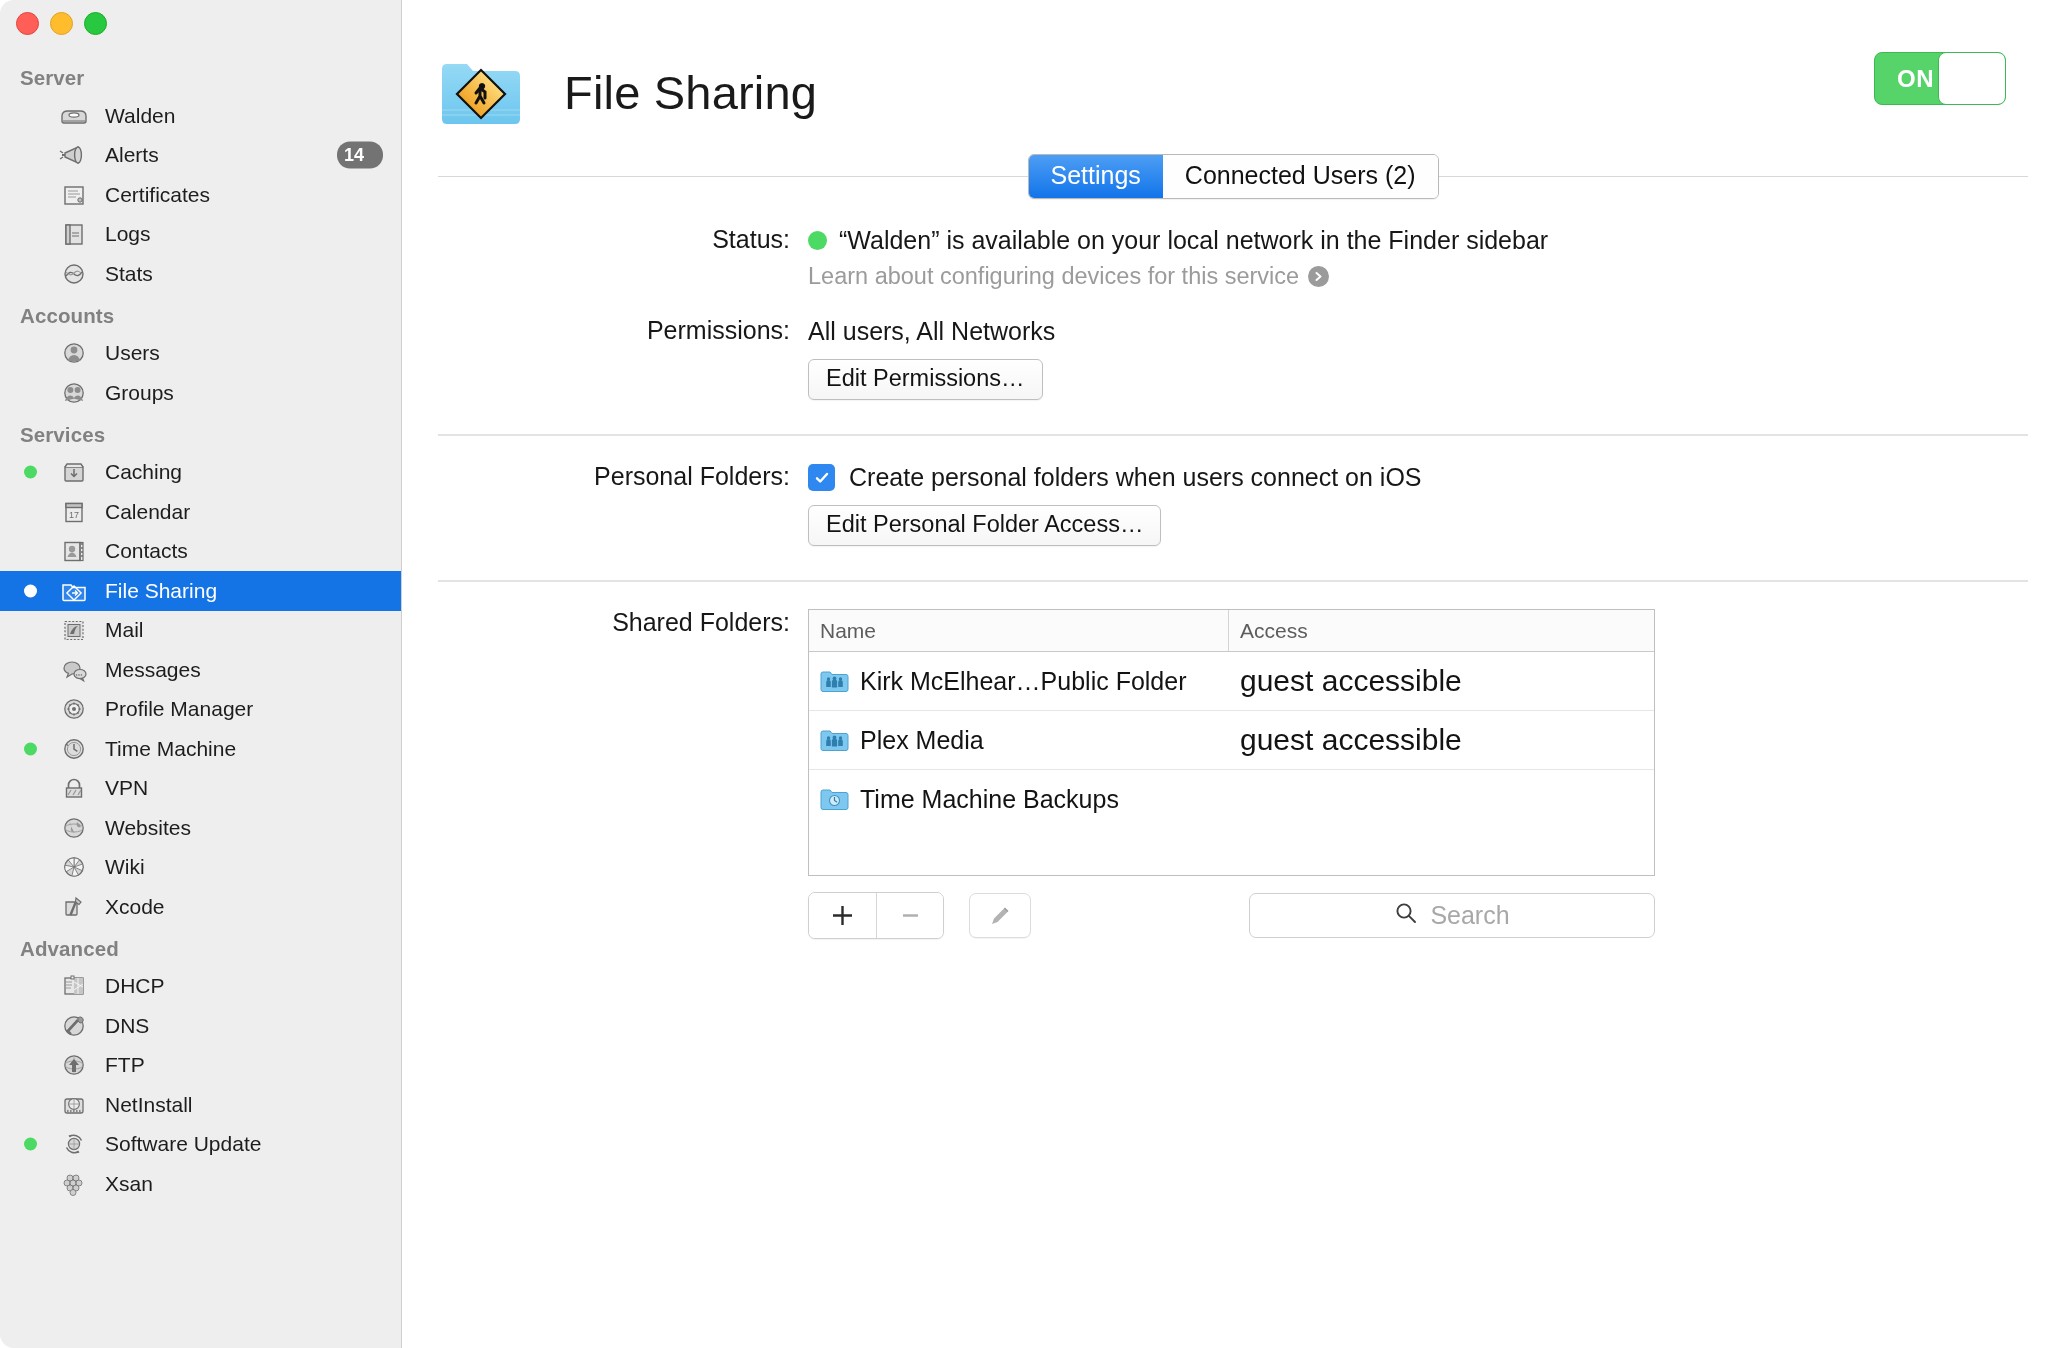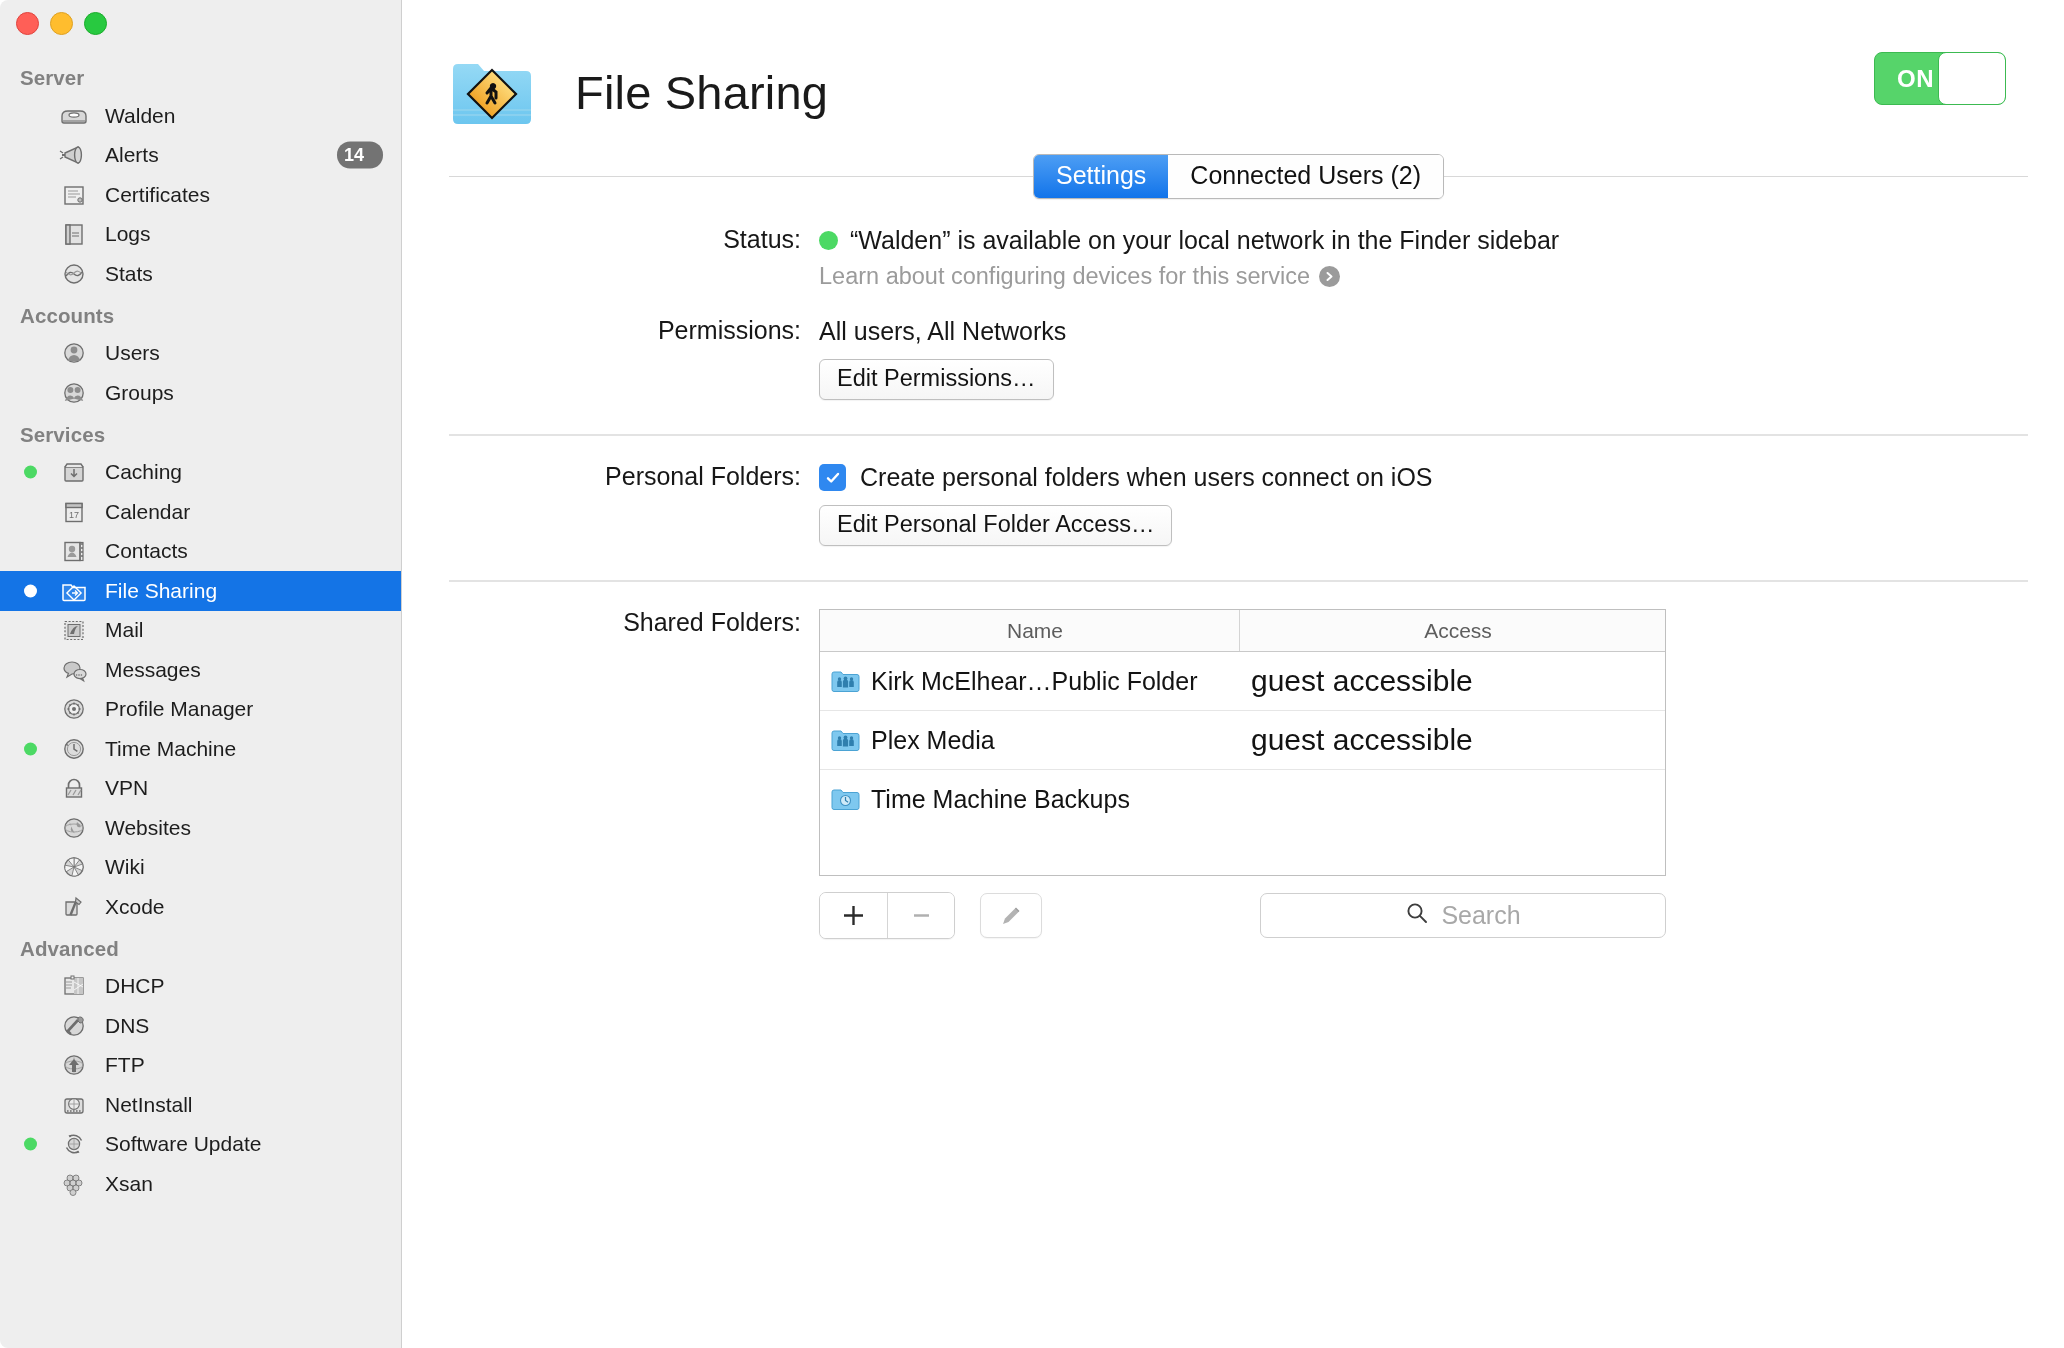--- a/index.html
+++ b/index.html
@@ -5,21 +5,21 @@
   * { box-sizing: border-box; }
   html, body { margin:0; padding:0; }
   body {
     width:2064px; height:1348px;
     font-family: "Liberation Sans", sans-serif;
     background:#ffffff;
     overflow:hidden;
     -webkit-font-smoothing: antialiased;
   }
   .window { position:relative; width:2064px; height:1348px; display:flex; background:#fff;
-            border-radius:8px; overflow:hidden;gap:11px; }
+            border-radius:14px; overflow:hidden; }
 
   
   .sidebar {
     width:402px; flex:0 0 402px; height:100%;
     background:#eeeeee;
     border-right:1px solid #cfcfcf;
     position:relative;
   }
   .traffic { position:absolute; top:12px; left:16px; display:flex; gap:11px; }
   .dotbtn { width:23px; height:23px; border-radius:50%; }
@@ -115,21 +115,21 @@
   .checkbox {
     width:27px; height:27px; border-radius:5px; background:#2f88f0;
     display:inline-flex; align-items:center; justify-content:center;
     flex:0 0 27px;
   }
   .checkbox svg { display:block; }
 
   
   .tablewrap { width:847px; border:1px solid #bfbfbf; background:#fff; }
   .thead { display:flex; height:42px; background:#fbfbfb; border-bottom:1px solid #c9c9c9; }
-  .th { font-size:21px; color:#5d5d5d; padding:9px 0 0 11px;text-align:center; }
+  .th { font-size:21px; color:#5d5d5d; padding:9px 0 0 11px; }
   .th.name { width:420px; flex:0 0 420px; border-right:1px solid #d4d4d4; }
   .th.access { flex:1; }
   .trow { display:flex; height:59px; align-items:center; border-bottom:1px solid #e6e6e6; }
   .trow:last-child { border-bottom:none; }
   .td-name { width:420px; flex:0 0 420px; display:flex; align-items:center;
              padding-left:11px; font-size:25px; color:#131313; white-space:nowrap; }
   .td-access { flex:1; font-size:30px; color:#131313; padding-left:11px; }
   .folder-icon { width:29px; height:25px; margin-right:11px; flex:0 0 29px; position:relative; }
   .trow.empty { height:46px; }
 

